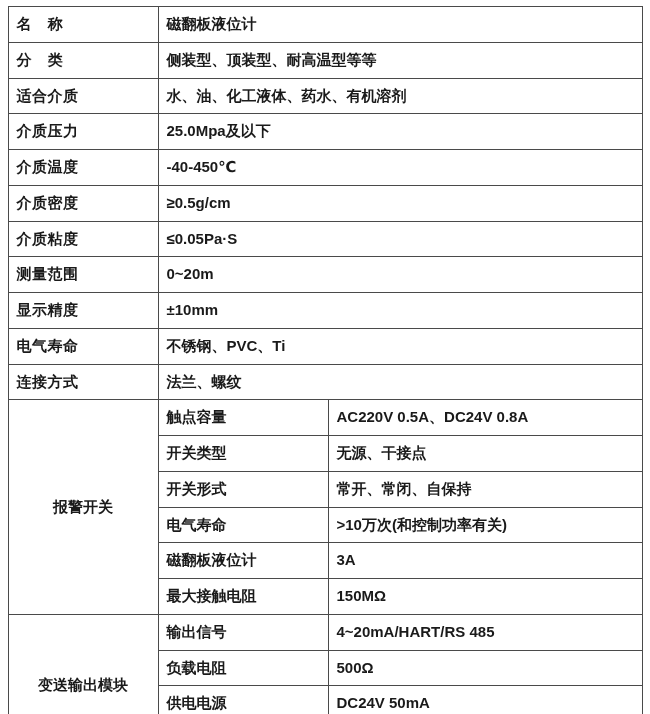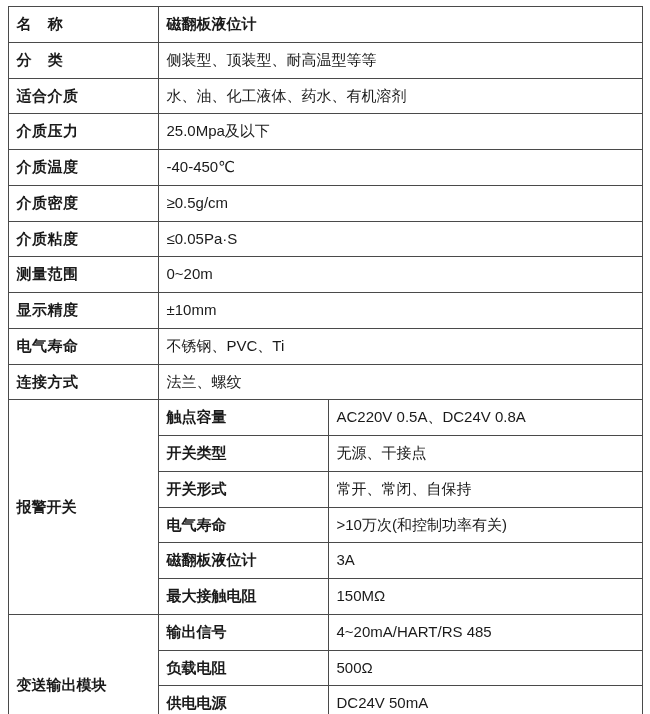--- a/index.html
+++ b/index.html
@@ -42,25 +42,25 @@
     letter-spacing: 6px;
   }
   .title-cell {
     font-weight: bold;
     font-size: 16px;
   }
   .sub {
     font-weight: bold;
   }
   .val {
-    font-weight: normal;
+    font-weight: bold;
   }
   .grp {
     font-weight: bold;
-    text-align: left;
+    text-align: center;
   }
 </style>
 </head>
 <body>
 
 <table id="spec-table">
   <colgroup>
     <col class="c-label">
     <col class="c-sub">
     <col class="c-value">

